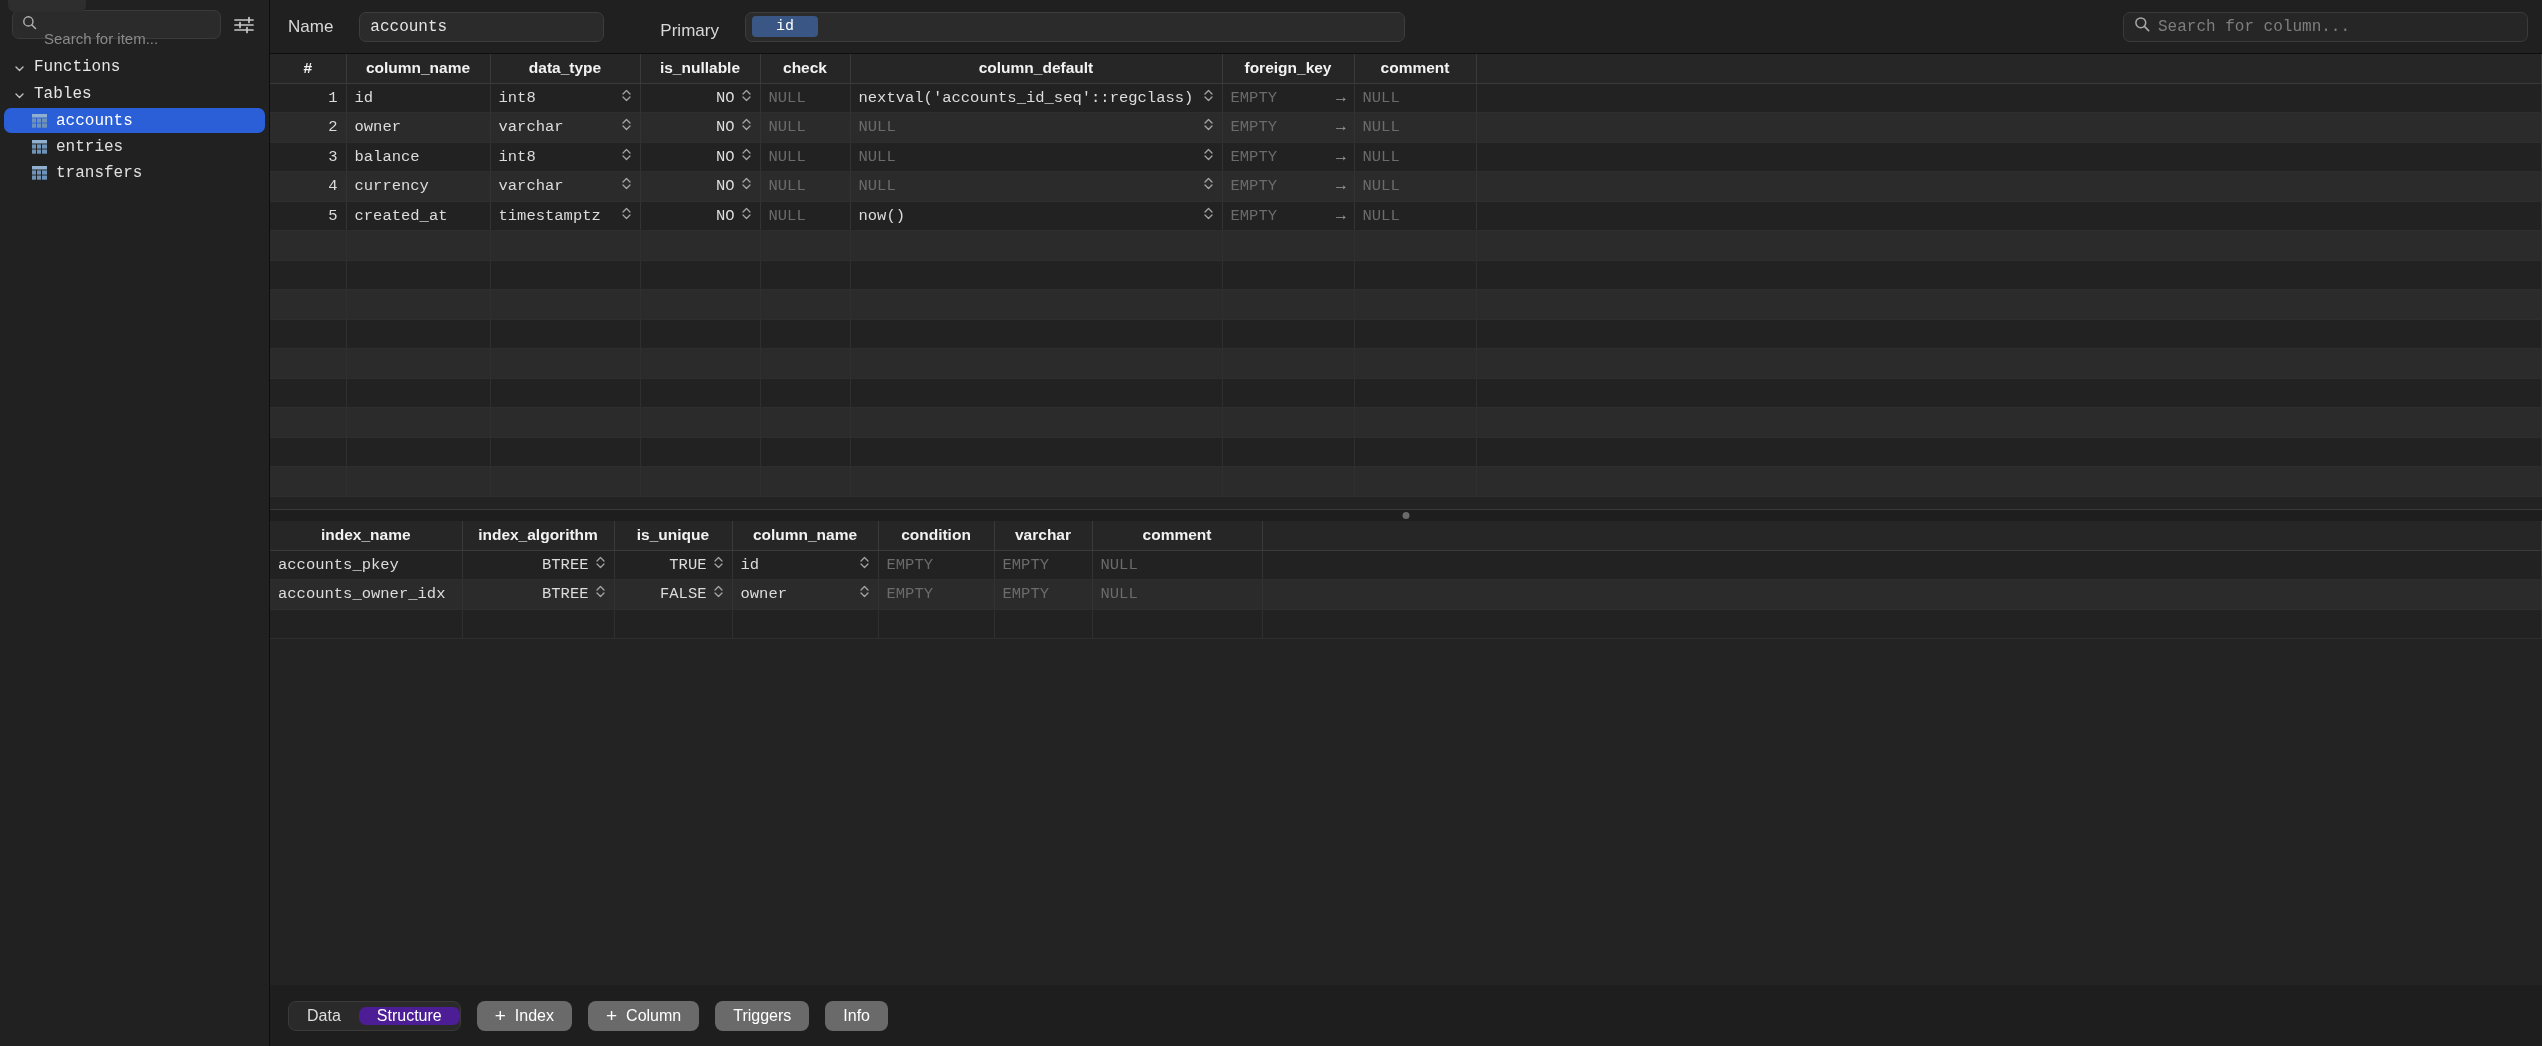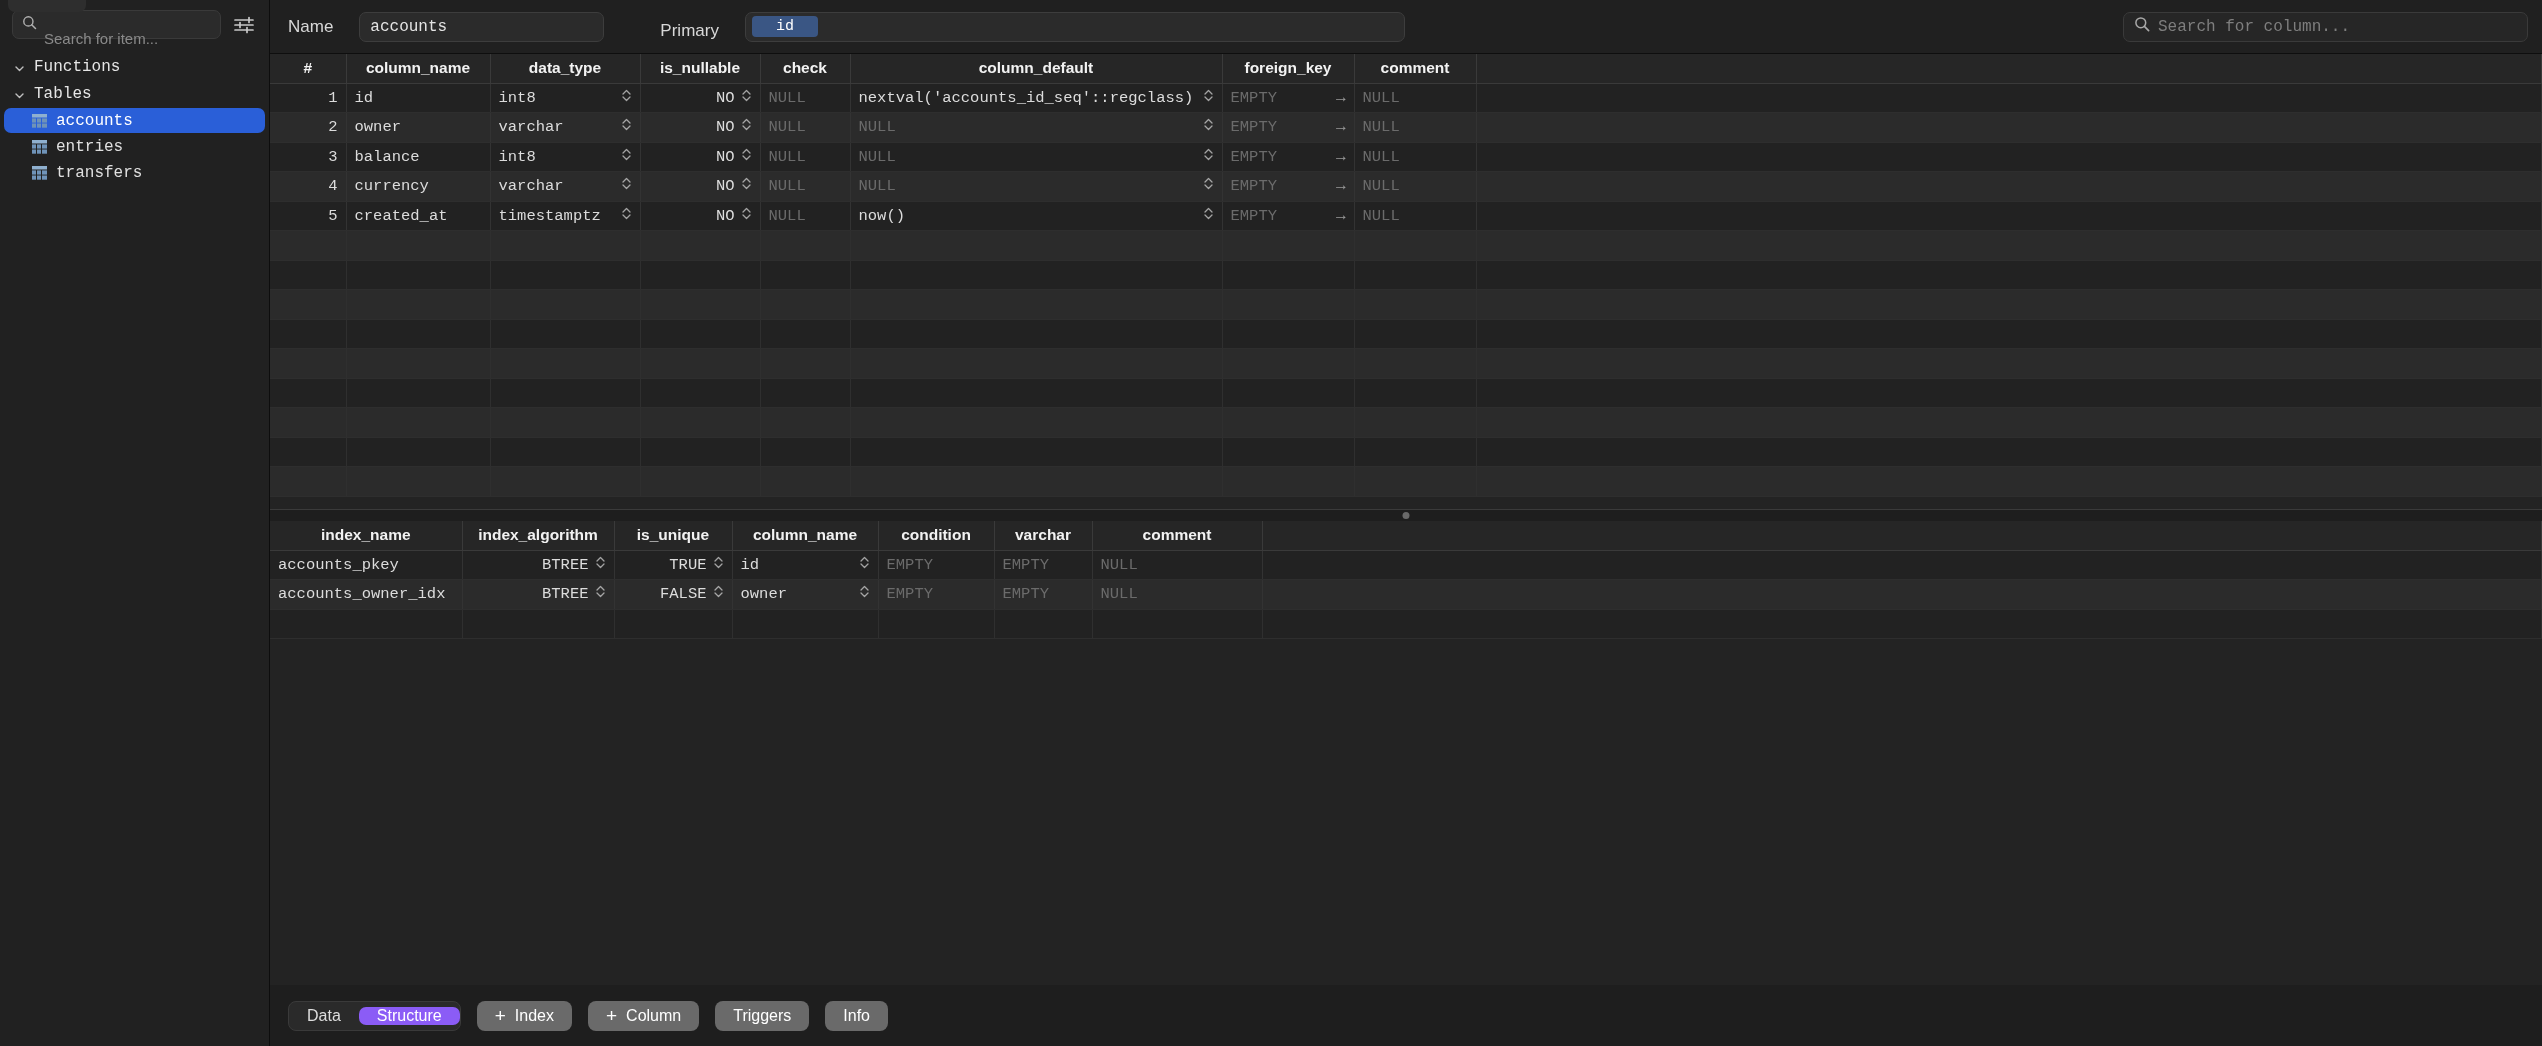--- a/index.html
+++ b/index.html
@@ -139,21 +139,21 @@
   }
   .seg {
     display: flex; background: #2a2a2a;
     border: 1px solid #3a3a3a; border-radius: 8px;
     height: 30px; overflow: hidden; align-items: center;
   }
   .seg div {
     padding: 0 18px; display: flex; align-items: center;
     color: #dedede; font-size: 16px;
   }
-  .seg div.active { background: #8b5cf6; border-radius: 7px; color: #fff; }
+  .seg div.active { background: #4c1d95; border-radius: 7px; color: #fff; }
   .btn {
     height: 30px; background: #6a6a6a; border-radius: 8px;
     display: flex; align-items: center; gap: 9px;
     padding: 0 18px; color: #ffffff; font-size: 16px;
   }
   .plus { font-size: 19px; line-height: 1; }
 </style>
 </head>
 <body>
 

